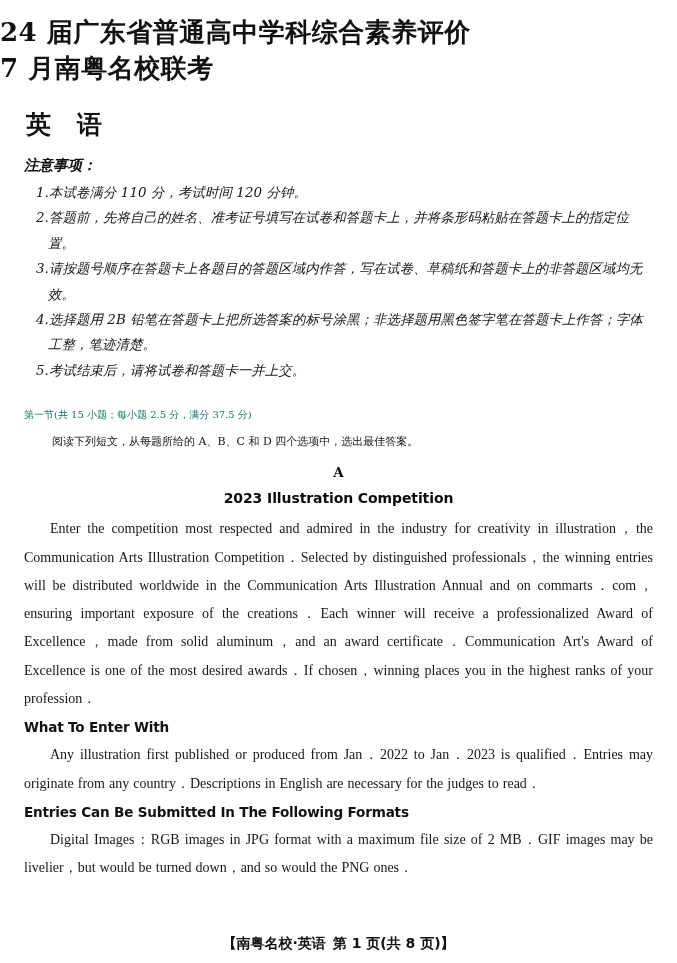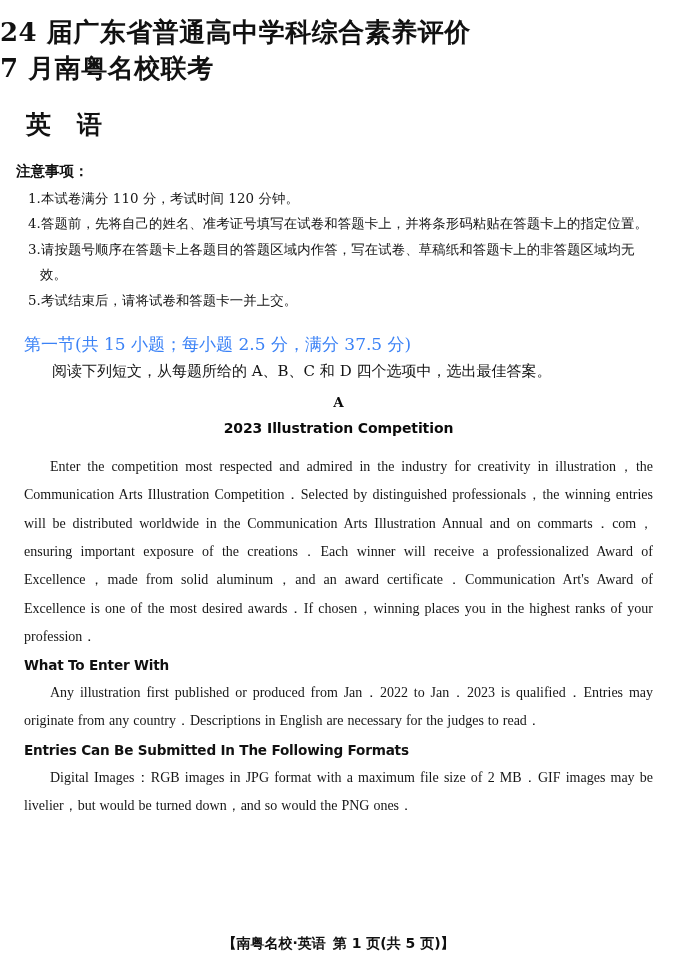--- a/index.html
+++ b/index.html
@@ -43,23 +43,24 @@
     font-size: 25px;
     font-weight: 700;
     letter-spacing: 26px;
     text-indent: 26px;
     line-height: 34px;
     color: #111;
   }
 
   
   .notes {
-    margin-top: 18px;
-    padding-left: 16px;
+    margin-top: 12px;
+    padding-left: 24px;
     padding-right: 24px;
+    font-style: italic;
   }
   .notes-head {
     font-family: "DejaVu Sans", "Liberation Sans", sans-serif;
     font-size: 14.5px;
     font-weight: 700;
     line-height: 22px;
     color: #111;
     margin-bottom: 4px;
   }
   .note-item {
@@ -81,48 +82,48 @@
   .part-head {
     font-family: "DejaVu Sans", "Liberation Sans", sans-serif;
     font-size: 14px;
     font-weight: 700;
     line-height: 25px;
     color: #111;
   }
   .part-head .gap { display: inline-block; width: 16px; }
   .section-head {
     font-family: "DejaVu Serif", "Liberation Serif", serif;
-    font-size: 17px;
+    font-size: 10px;
     line-height: 27px;
-    color: #3b82f6;
+    color: #0f766e;
   }
   .section-instr {
     font-family: "DejaVu Serif", "Liberation Serif", serif;
-    font-size: 15px;
+    font-size: 11px;
     line-height: 27px;
     text-indent: 28px;
     color: #141414;
   }
 
   
   .passage-letter {
     text-align: center;
     font-family: "DejaVu Serif", "Liberation Serif", serif;
     font-weight: 700;
     font-size: 13.5px;
     line-height: 26px;
     margin-top: 4px;
   }
   .passage-title {
     text-align: center;
     font-family: "DejaVu Sans", "Liberation Sans", sans-serif;
     font-weight: 700;
     font-size: 14px;
     line-height: 26px;
-    margin-bottom: 12px;
+    margin-bottom: 4px;
     letter-spacing: -0.1px;
   }
   .para {
     font-family: Liberation Serif, serif;
     font-size: 14px;
     line-height: 28.3px;
     text-align: justify;
     text-align-last: left;
     text-indent: 26px;
     color: #161616;
@@ -159,22 +160,23 @@
 
   <div class="title-block">
     <div class="title-line">24 届广东省普通高中学科综合素养评价</div>
     <div class="title-line">7 月南粤名校联考</div>
     <div class="subject-line">英语</div>
   </div>
 
   <div class="notes">
     <div class="notes-head">注意事项：</div>
     <div class="note-item">1.本试卷满分 110 分，考试时间 120 分钟。</div>
-    <div class="note-item">4.答题前，先将自己的姓名、准考证号填写在试卷和答题卡上，并将条形码粘贴在答题卡上的指定位置。</div>
+    <div class="note-item">2.答题前，先将自己的姓名、准考证号填写在试卷和答题卡上，并将条形码粘贴在答题卡上的指定位置。</div>
     <div class="note-item">3.请按题号顺序在答题卡上各题目的答题区域内作答，写在试卷、草稿纸和答题卡上的非答题区域均无效。</div>
+    <div class="note-item">4.选择题用 2B 铅笔在答题卡上把所选答案的标号涂黑；非选择题用黑色签字笔在答题卡上作答；字体工整，笔迹清楚。</div>
     <div class="note-item">5.考试结束后，请将试卷和答题卡一并上交。</div>
   </div>
 
   <div class="content">
 
 
     <div class="section-head">第一节(共 15 小题；每小题 2.5 分，满分 37.5 分)</div>
     <div class="section-instr">阅读下列短文，从每题所给的 A、B、C 和 D 四个选项中，选出最佳答案。</div>
 
     <div class="passage-letter">A</div>
@@ -182,16 +184,16 @@
 
     <div class="para">Enter the competition most respected and admired in the industry for creativity in illustration，the Communication Arts Illustration Competition．Selected by distinguished professionals，the winning entries will be distributed worldwide in the Communication Arts Illustration Annual and on commarts．com，ensuring important exposure of the creations．Each winner will receive a professionalized Award of Excellence，made from solid aluminum，and an award certificate．Communication Art's Award of Excellence is one of the most desired awards．If chosen，winning places you in the highest ranks of your profession．</div>
     <div class="sub-head">What To Enter With</div>
     <div class="para">Any illustration first published or produced from Jan．2022 to Jan．2023 is qualified．Entries may originate from any country．Descriptions in English are necessary for the judges to read．</div>
     <div class="sub-head">Entries Can Be Submitted In The Following Formats</div>
     <div class="para">Digital Images：RGB images in JPG format with a maximum file size of 2 MB．GIF images may be livelier，but would be turned down，and so would the PNG ones．</div>
 
   </div>
 
   <div class="footer">
-    <span>【</span><span>南粤名校</span><span>·</span><span>英语</span><span class="sp"></span><span>第 1 页(共 5 页)</span><span>】</span>
+    <span>【</span><span>南粤名校</span><span>·</span><span>英语</span><span class="sp"></span><span>第 1 页(共 8 页)</span><span>】</span>
   </div>
 
 </div>
 
 </body></html>

